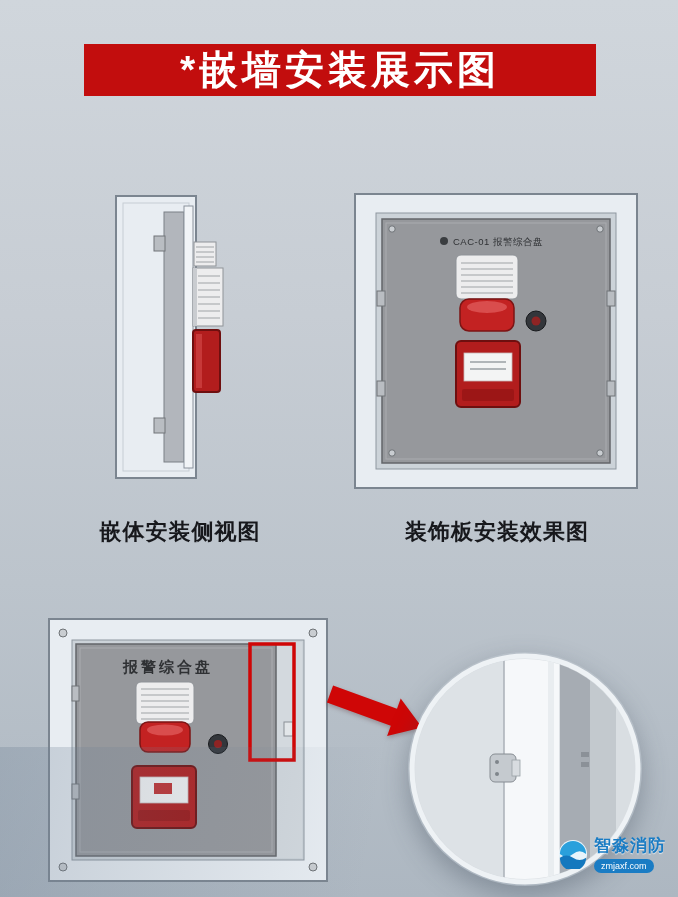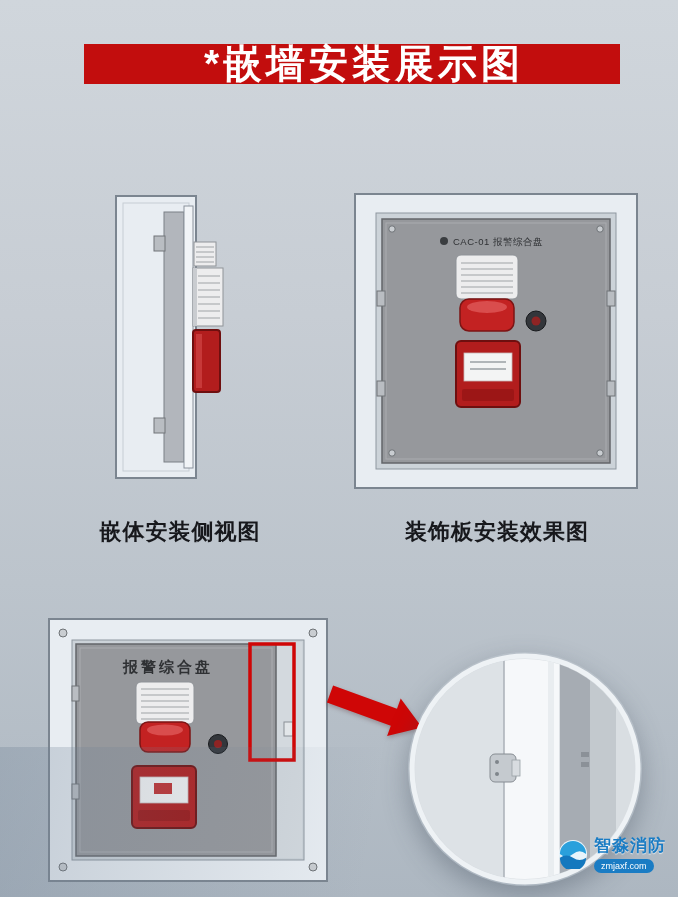--- a/index.html
+++ b/index.html
@@ -9,23 +9,23 @@
     overflow:hidden;
     font-family:"Liberation Sans","DejaVu Sans",sans-serif;
     background:linear-gradient(180deg,#d0d6dc 0%,#c7cdd4 35%,#bcc4cc 65%,#adb7c1 100%);
   }
   .page::after{
     content:"";position:absolute;left:0;bottom:0;width:100%;height:150px;
     background:linear-gradient(100deg,rgba(110,128,148,.30) 0%,rgba(110,128,148,0) 55%);
     pointer-events:none;
   }
   .banner{
-    position:absolute;left:84px;top:44px;width:512px;height:40px;
+    position:absolute;left:84px;top:44px;width:512px;height:52px;
     background:var(--banner-red,#c20d0d);
-    display:flex;align-items:center;justify-content:center;padding-left:24px;
+    display:flex;align-items:center;justify-content:center;
   }
   .banner-text{
     color:#ffffff;font-size:39px;font-weight:bold;letter-spacing:4px;
     white-space:nowrap;
   }
   .fig{position:absolute;}
   .fig svg{display:block;width:100%;height:100%;}
   .fig-side{left:108px;top:180px;width:142px;height:315px;}
   .fig-front{left:352px;top:191px;width:288px;height:300px;}
   .fig-bottom{left:46px;top:616px;width:284px;height:268px;}

